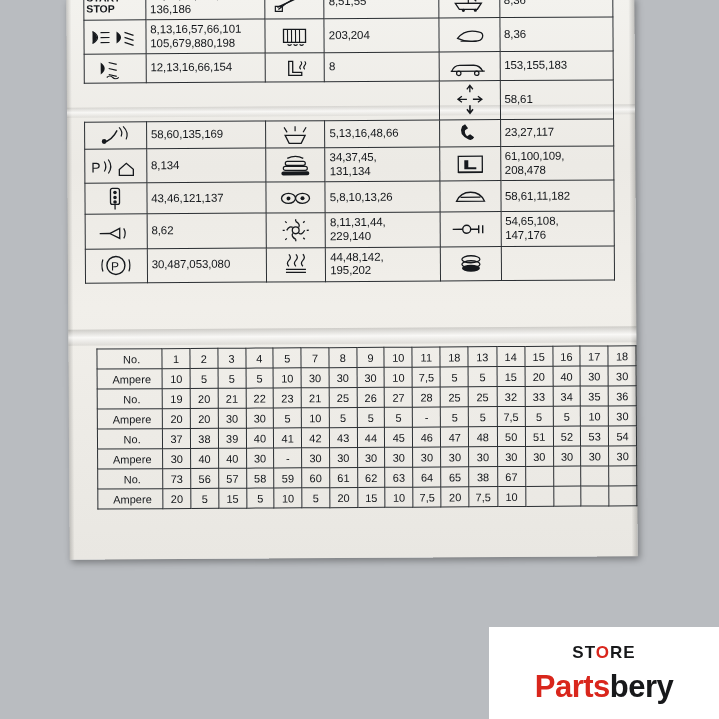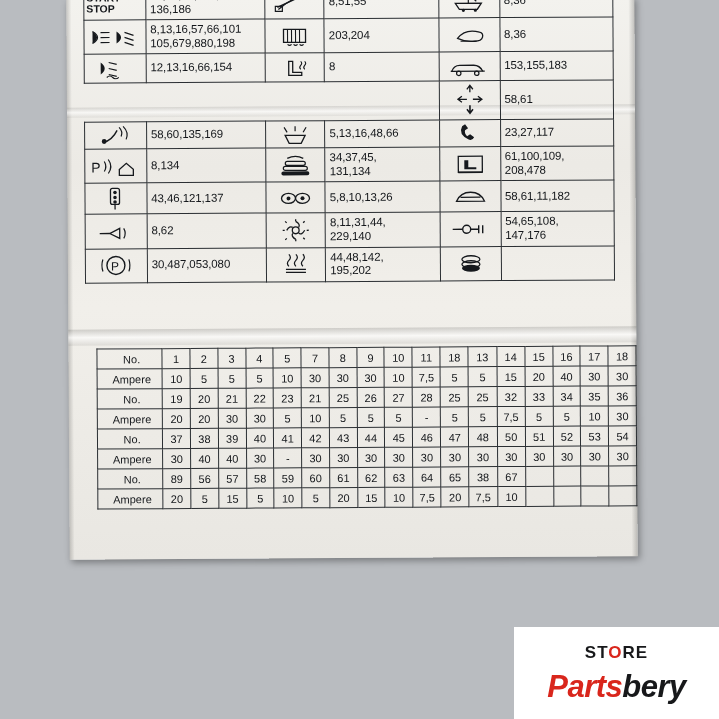--- a/index.html
+++ b/index.html
@@ -60,30 +60,30 @@
     text-align:center;
     padding:0 2px;
     font-size:11px;
   }
   #fuse-table td.hdr{width:60px;text-align:center;padding-left:6px;}
   #fuse-table td.cell{width:25px;}
 
   
   #logo{
     position:absolute;right:0px;bottom:0px;
-    width:205px;height:92px;
+    width:230px;height:92px;
     background:#ffffff;
     display:flex;align-items:center;justify-content:center;
   }
   #logo .stack{text-align:center;line-height:1;}
   .logo-store{
     font-size:17px;font-weight:bold;color:#17181a;letter-spacing:1px;
   }
   .logo-store .o{color:#d9261c;}
-  .logo-main{font-size:31px;font-weight:bold;color:#17181a;letter-spacing:-.5px;margin-top:10px;font-style:italic;}
+  .logo-main{font-size:31px;font-weight:bold;color:#17181a;letter-spacing:-.5px;margin-top:10px;}
   .logo-main .red{color:#d9261c;}
   svg{display:block;margin:0 auto;}
 </style>
 </head>
 <body>
 
 <div id="sheet">
   <div class="edge-l"></div>
   <div class="edge-r"></div>
   <div class="fold f1"></div>
@@ -478,21 +478,21 @@
         <td class="cell">30</td>
         <td class="cell">30</td>
         <td class="cell">30</td>
         <td class="cell">30</td>
         <td class="cell">30</td>
         <td class="cell">30</td>
       </tr>
 
       <tr>
         <td class="hdr">No.</td>
-        <td class="cell">89</td>
+        <td class="cell">73</td>
         <td class="cell">56</td>
         <td class="cell">57</td>
         <td class="cell">58</td>
         <td class="cell">59</td>
         <td class="cell">60</td>
         <td class="cell">61</td>
         <td class="cell">62</td>
         <td class="cell">63</td>
         <td class="cell">64</td>
         <td class="cell">65</td>

